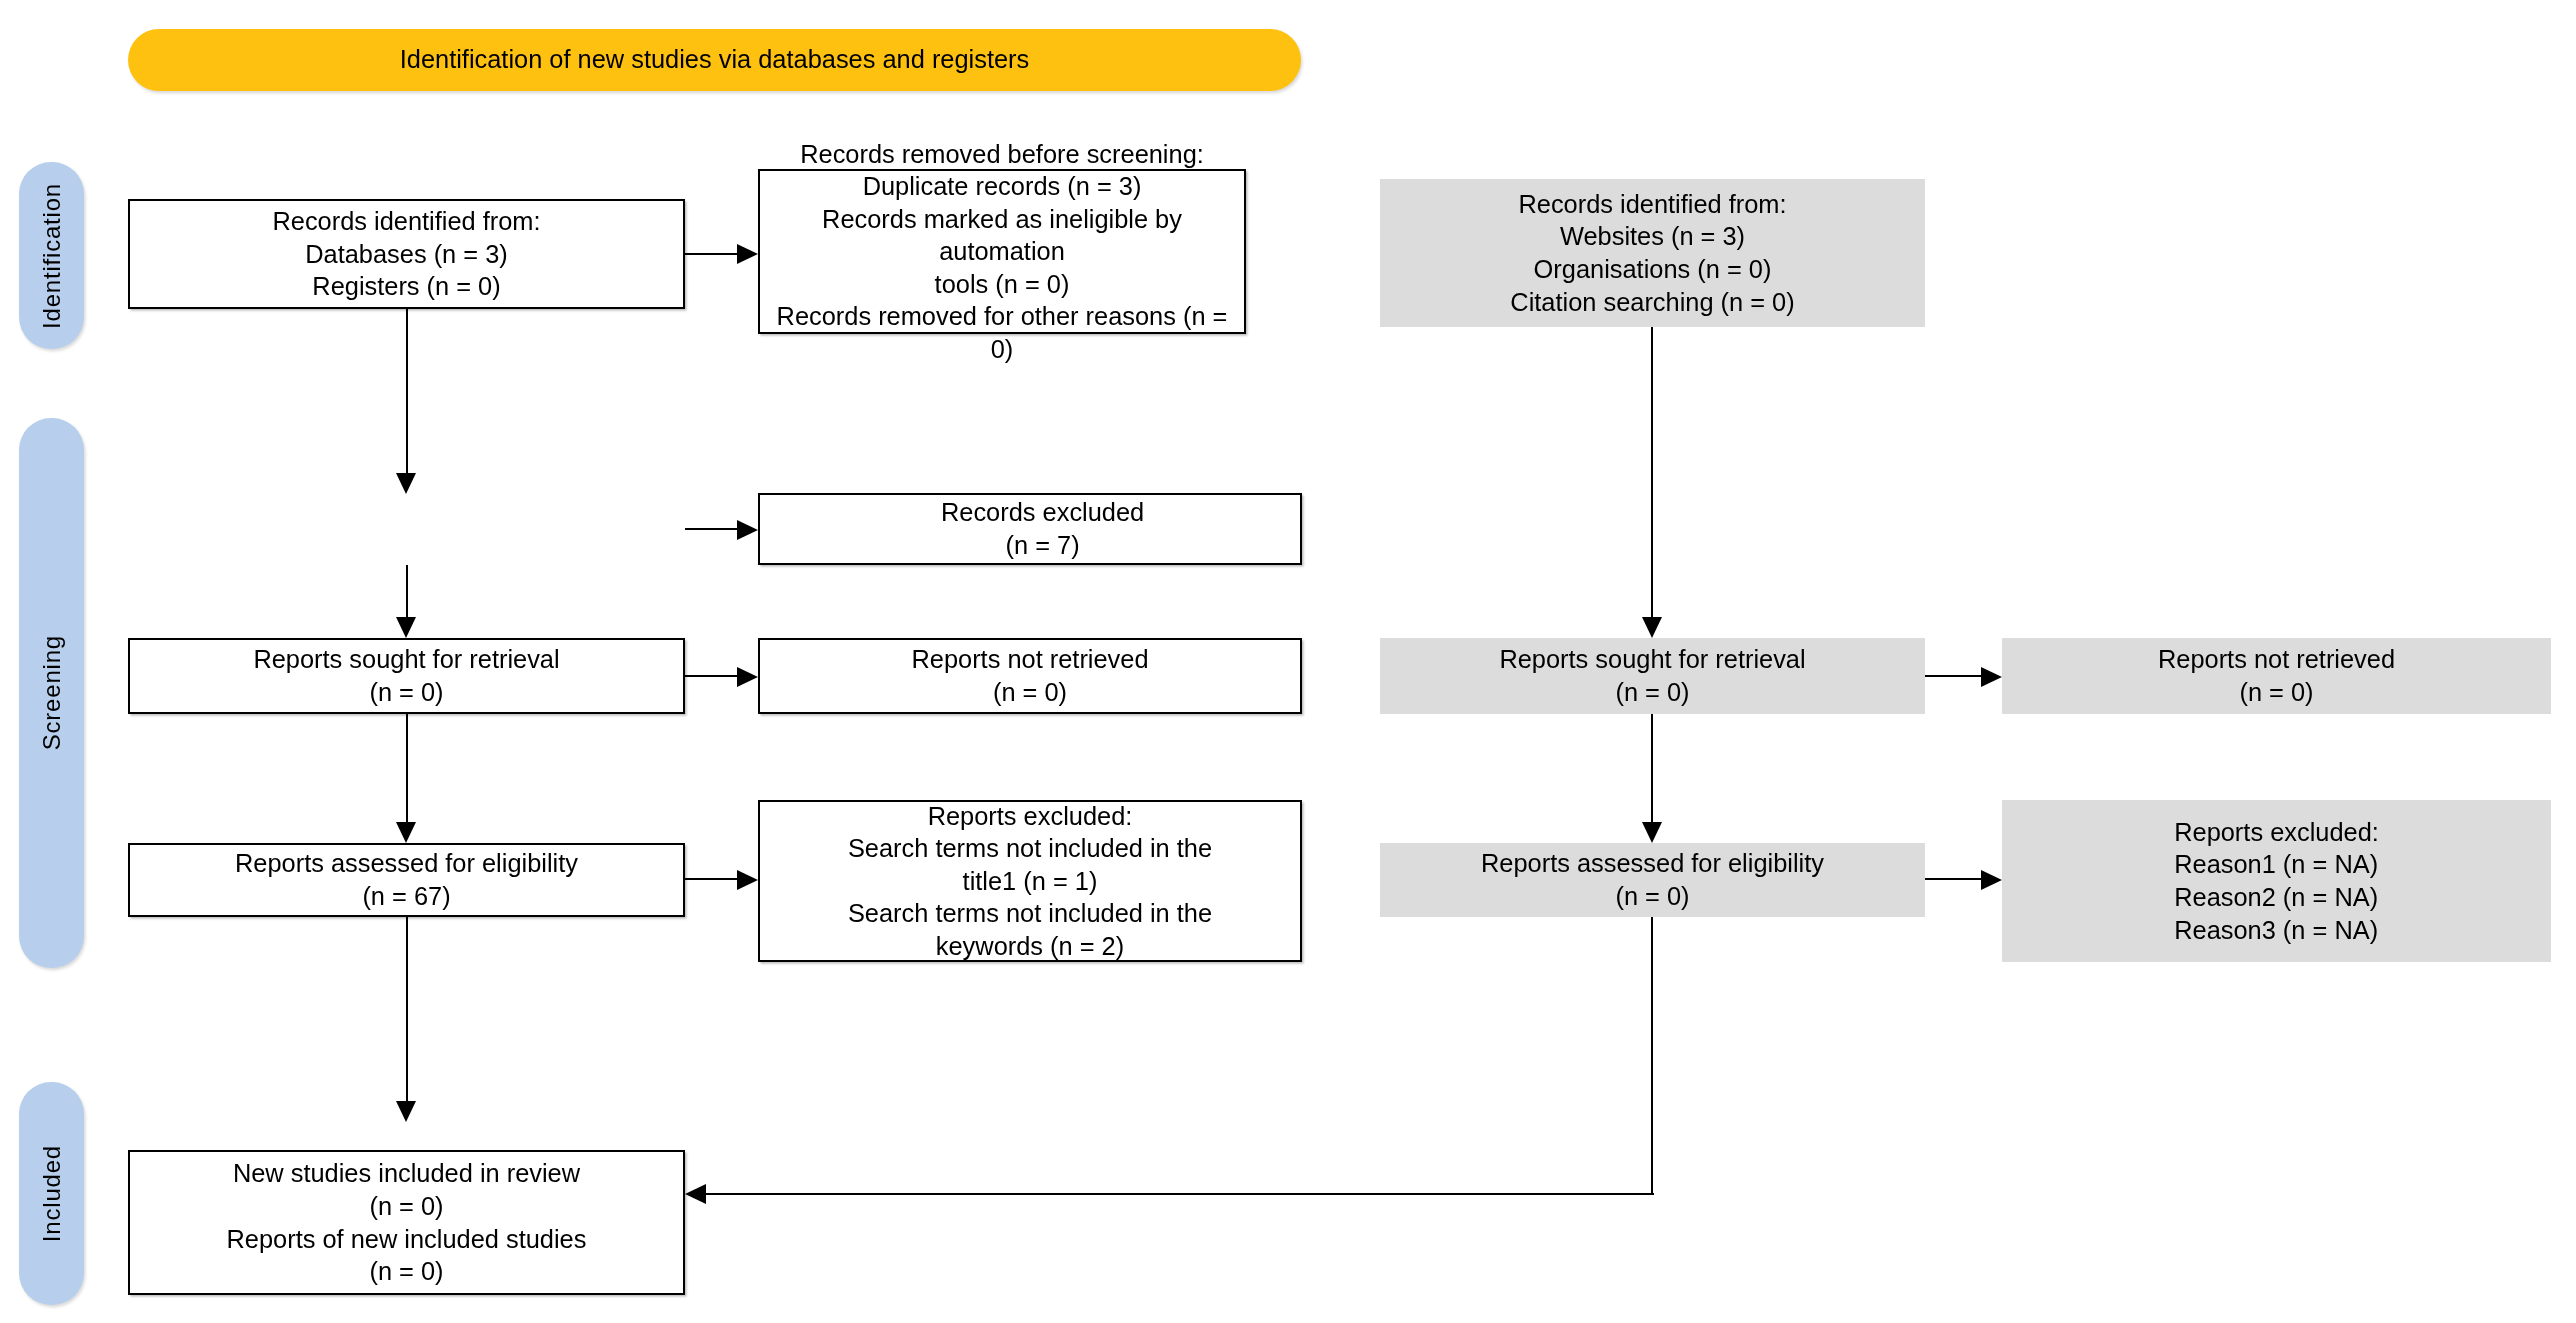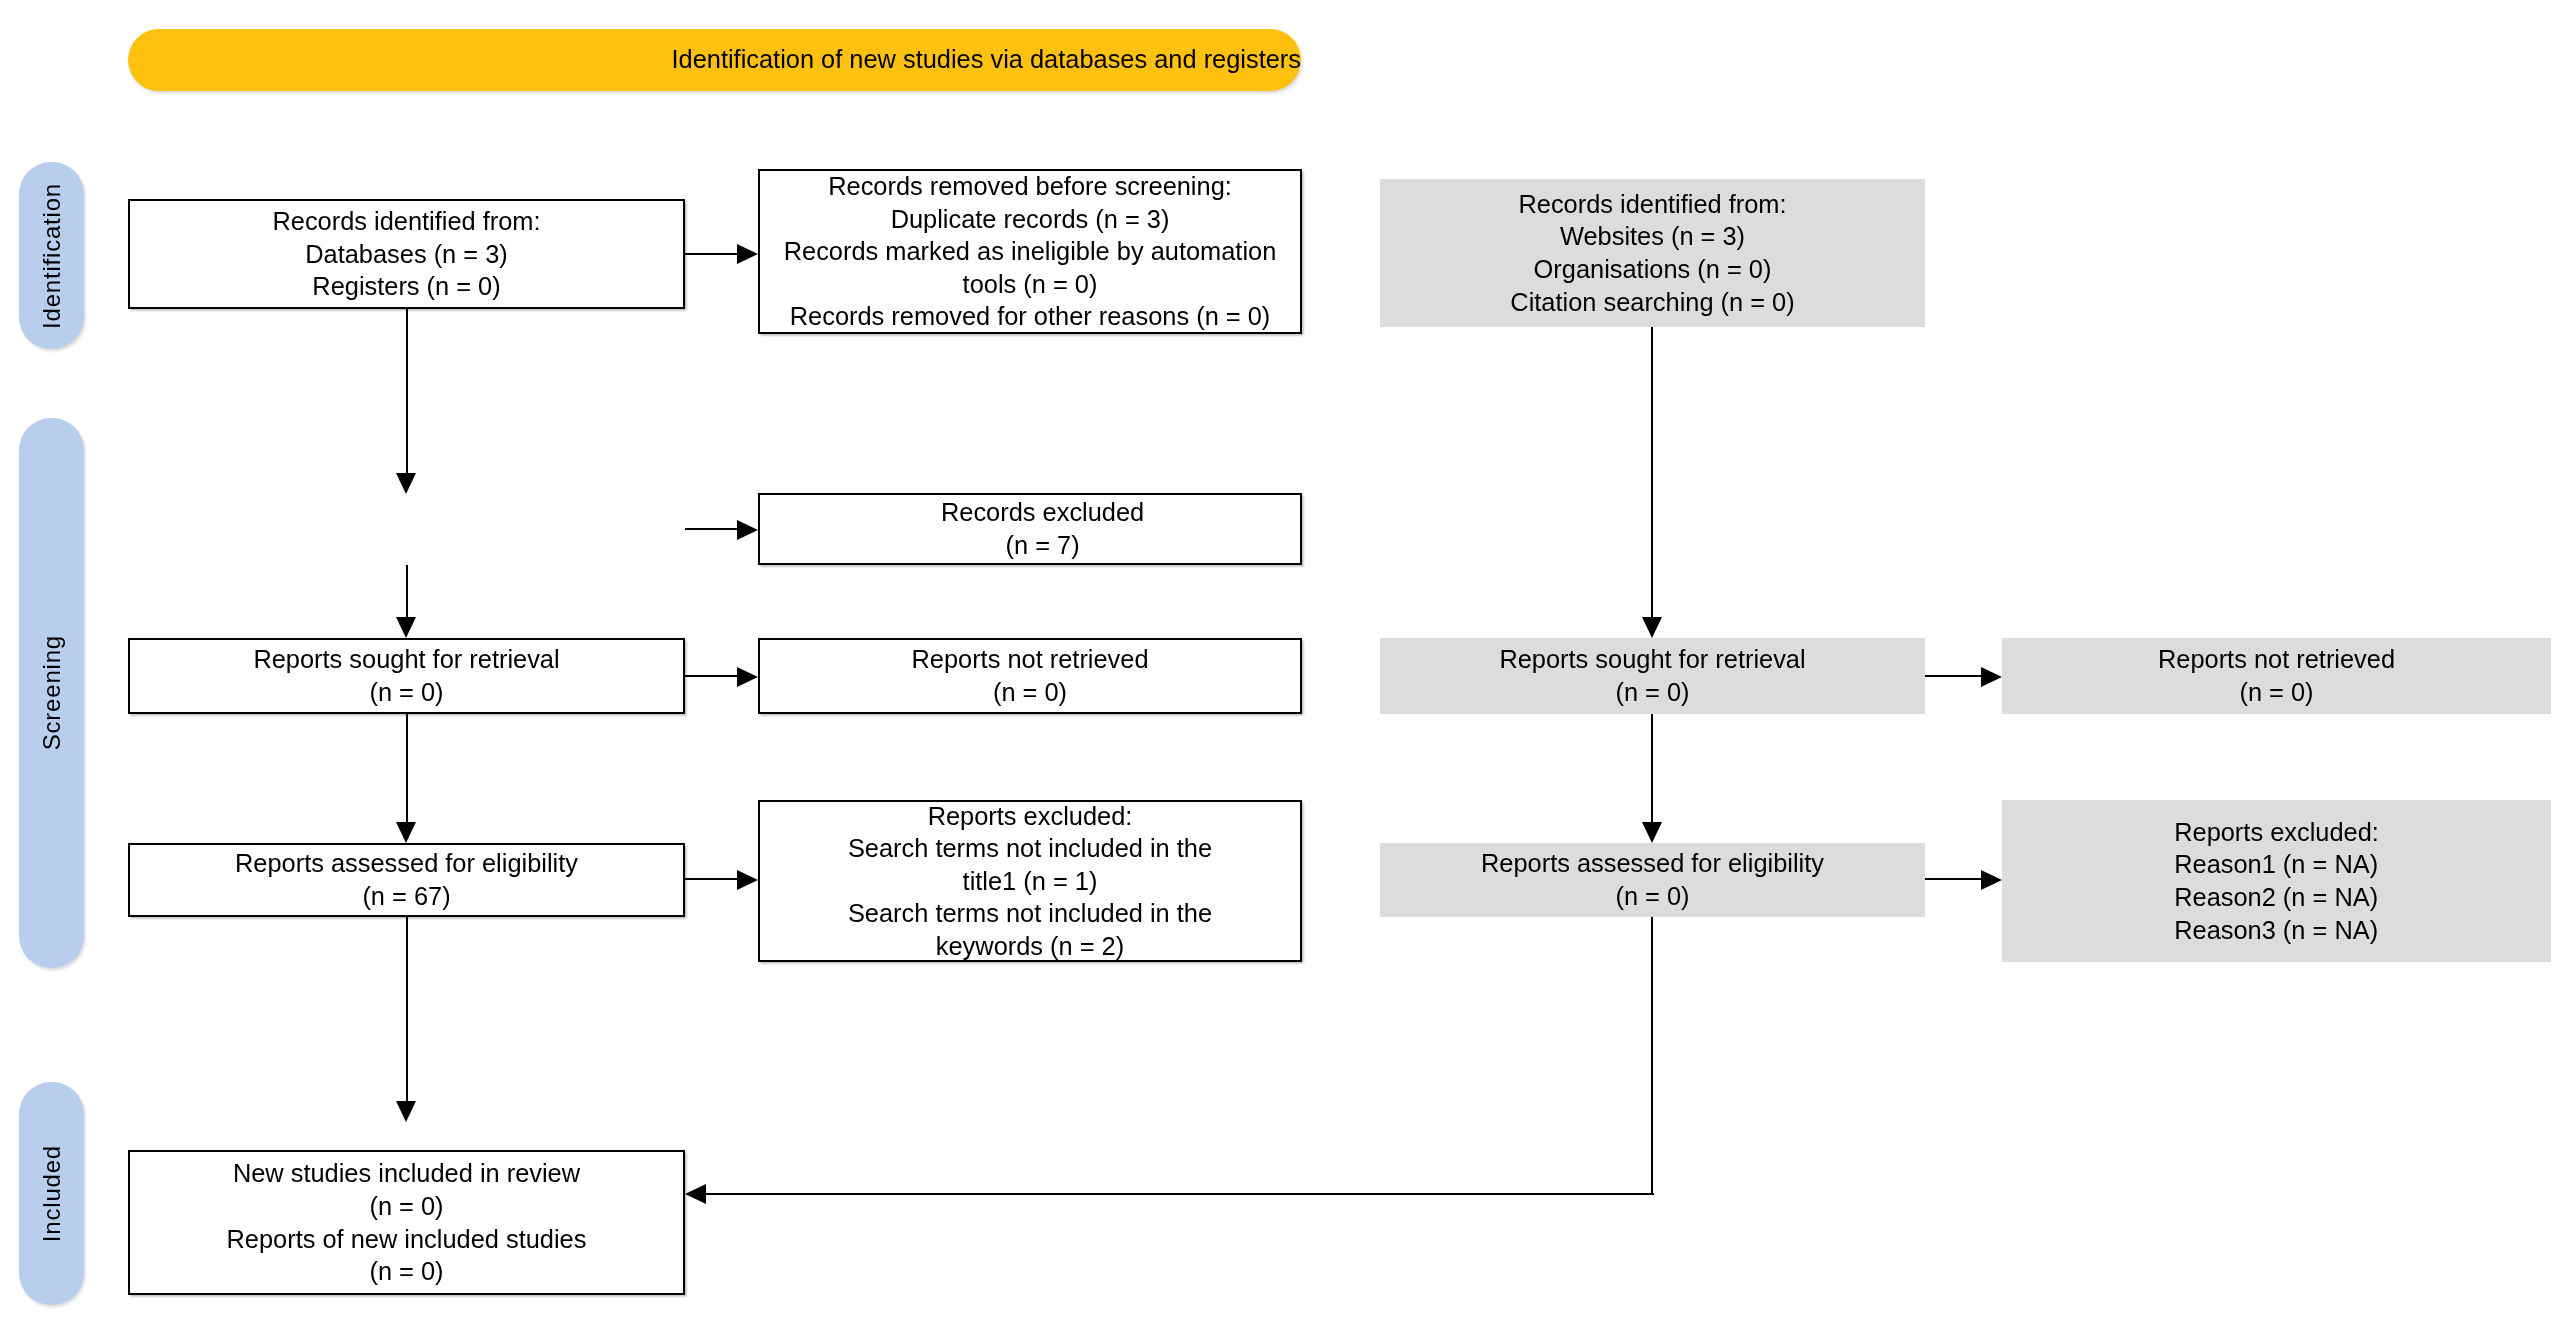--- a/index.html
+++ b/index.html
@@ -12,21 +12,21 @@
     color: #000000;
   }
 
   
   .header-pill {
     position: absolute;
     height: 62px;
     border-radius: 31px;
     display: flex;
     align-items: center;
-    justify-content: flex-end;
+    justify-content: center;
     font-size: 25.4px;
     text-align: center;
     box-shadow: 1.5px 2.3px 3.1px rgba(0,0,0,0.15);
   }
   .header-pill.yellow { background: var(--header-databases-bg, #FFC110); }
   .header-pill.gray   { background: var(--header-other-bg, #DCDCDC); }
 
   
   .stage-pill {
     position: absolute;
@@ -95,21 +95,21 @@
   <div class="stage-pill" style="top:1082px; height:223px;">
     <span class="stage-text">Included</span>
   </div>
 
   <div class="box bordered" style="left:128px; top:199px; width:557px; height:110px;">
     <div class="box-text">Records identified from:
 Databases (n = 3)
 Registers (n = 0)</div>
   </div>
 
-  <div class="box bordered" style="left:758px; top:169px; width:544px; height:165px;">
+  <div class="box bordered" style="left:758px; top:169px; width:488px; height:165px;">
     <div class="box-text">Records removed before screening:
 Duplicate records (n = 3)
 Records marked as ineligible by automation
 tools (n = 0)
 Records removed for other reasons (n = 0)</div>
   </div>
 
 
   <div class="box bordered" style="left:758px; top:493px; width:544px; height:72px;padding-left:36px;">
     <div class="box-text">Records excluded

